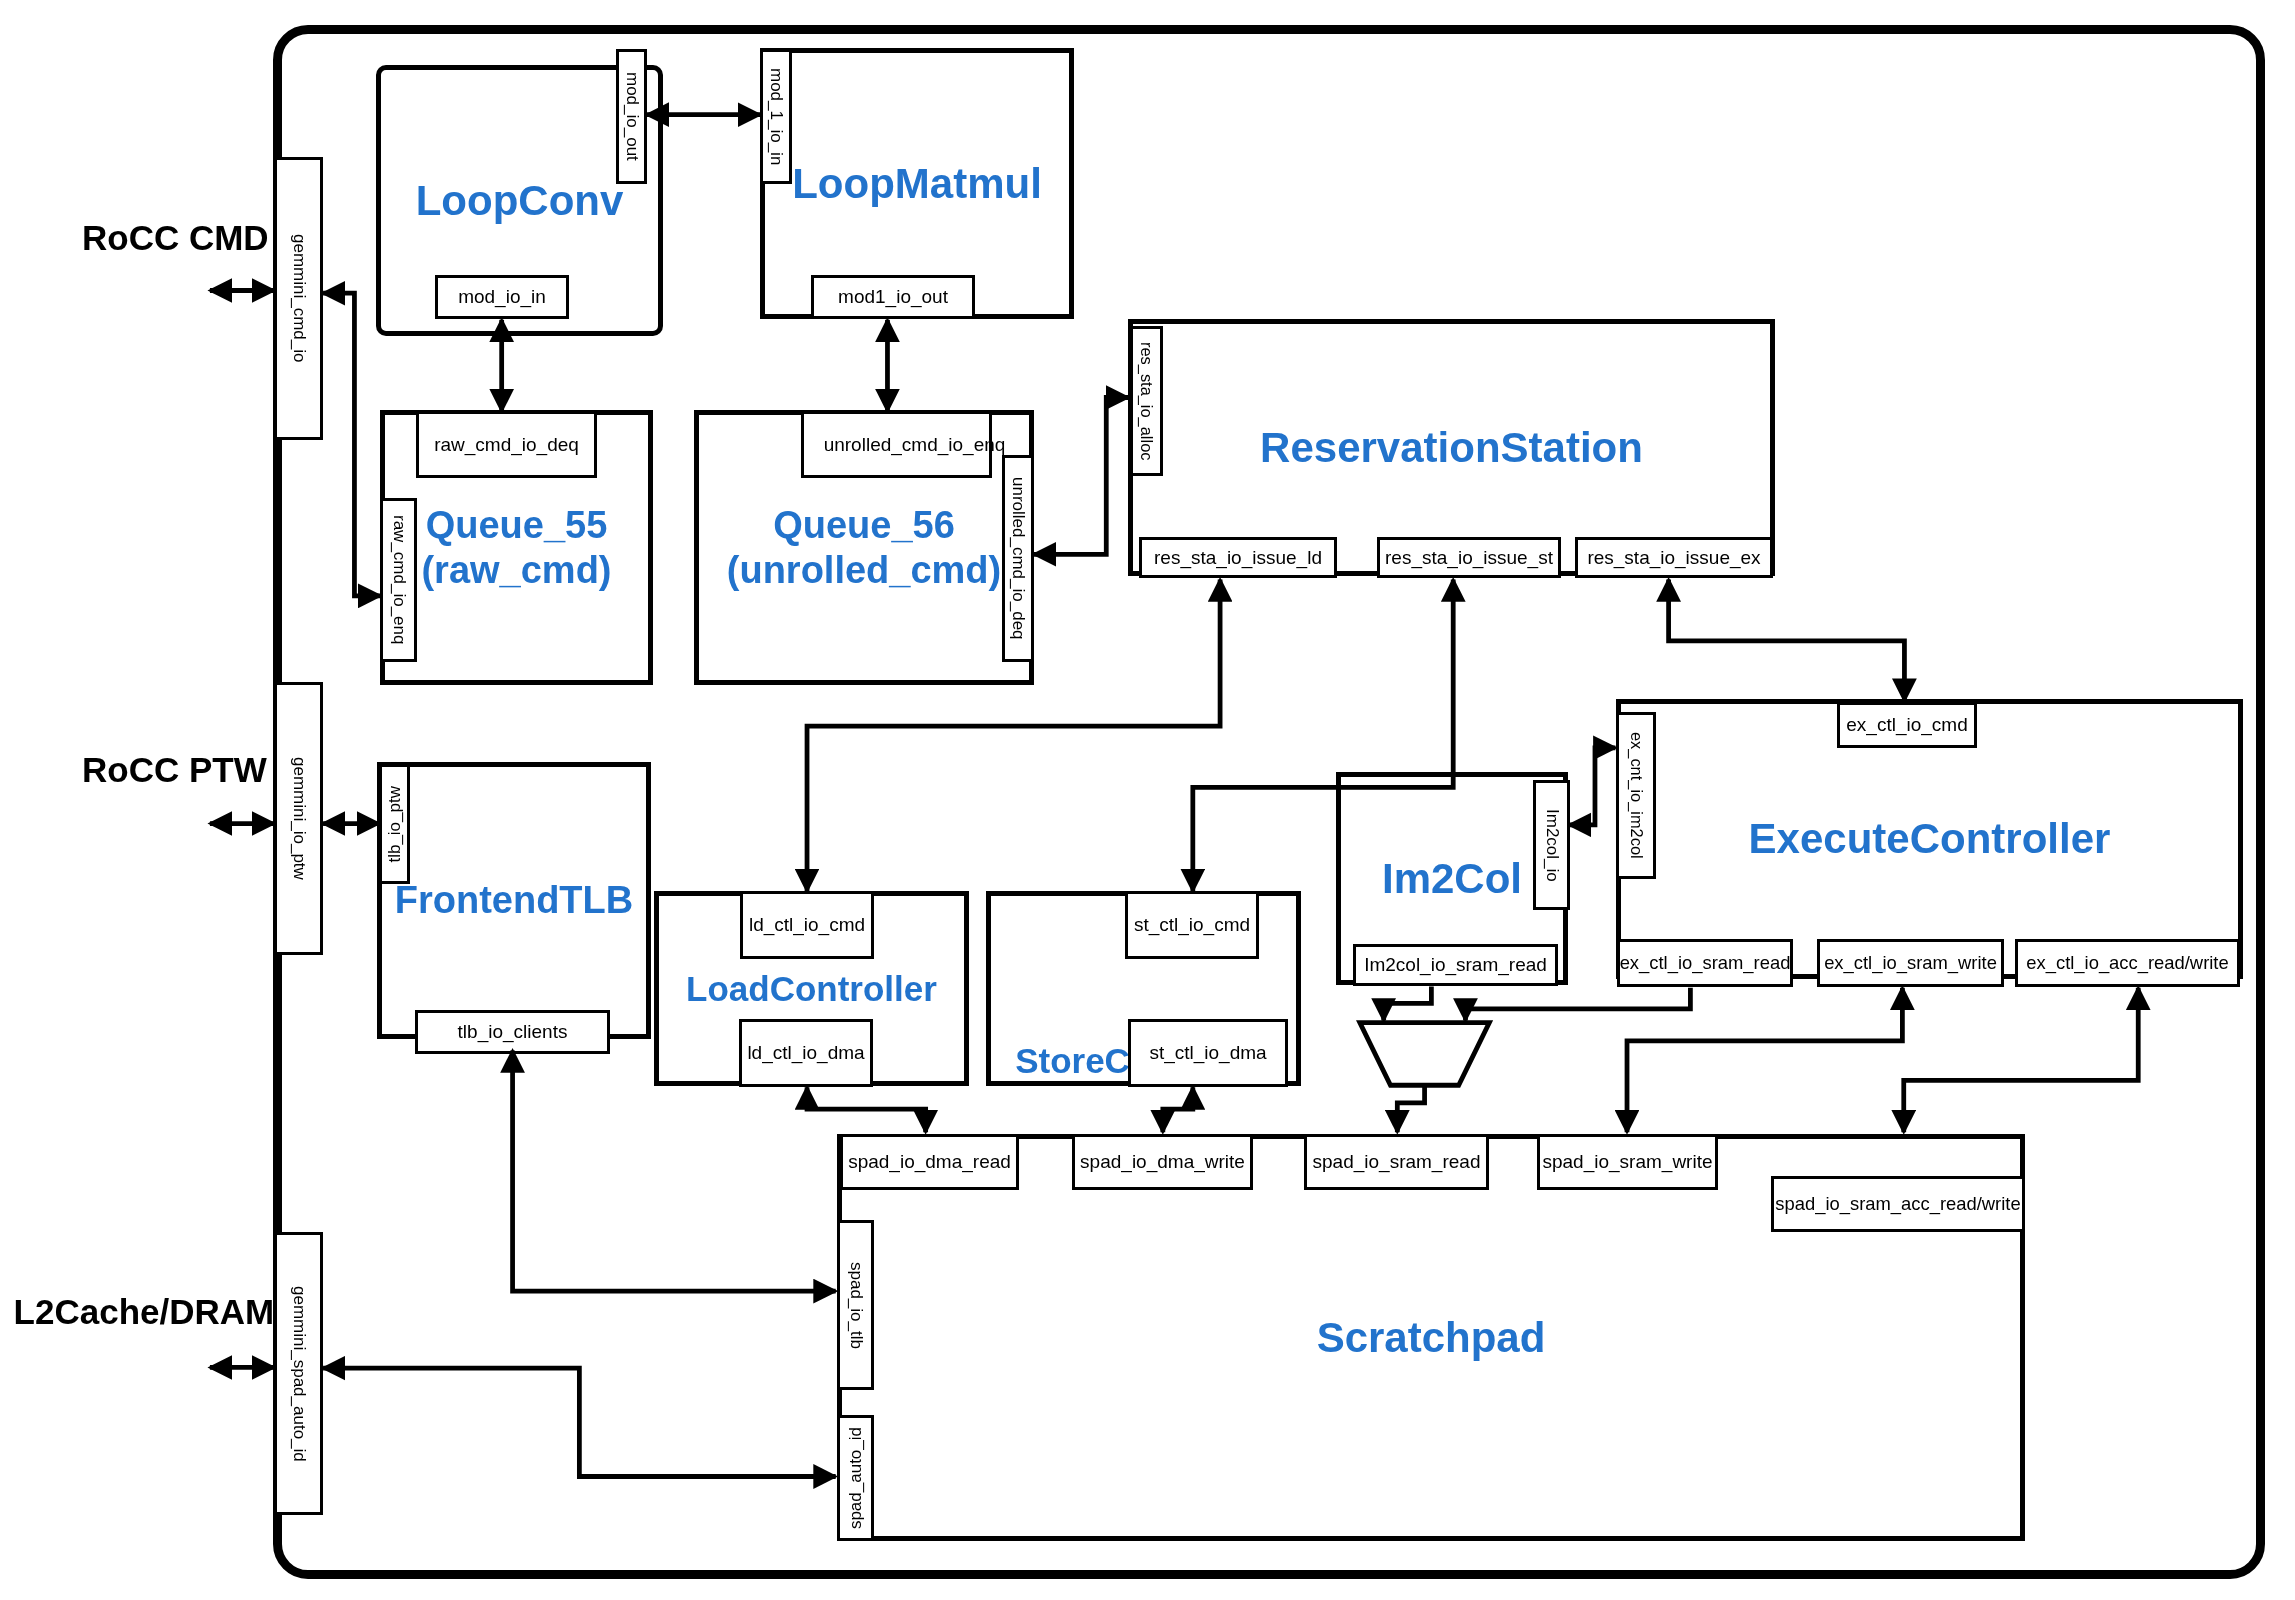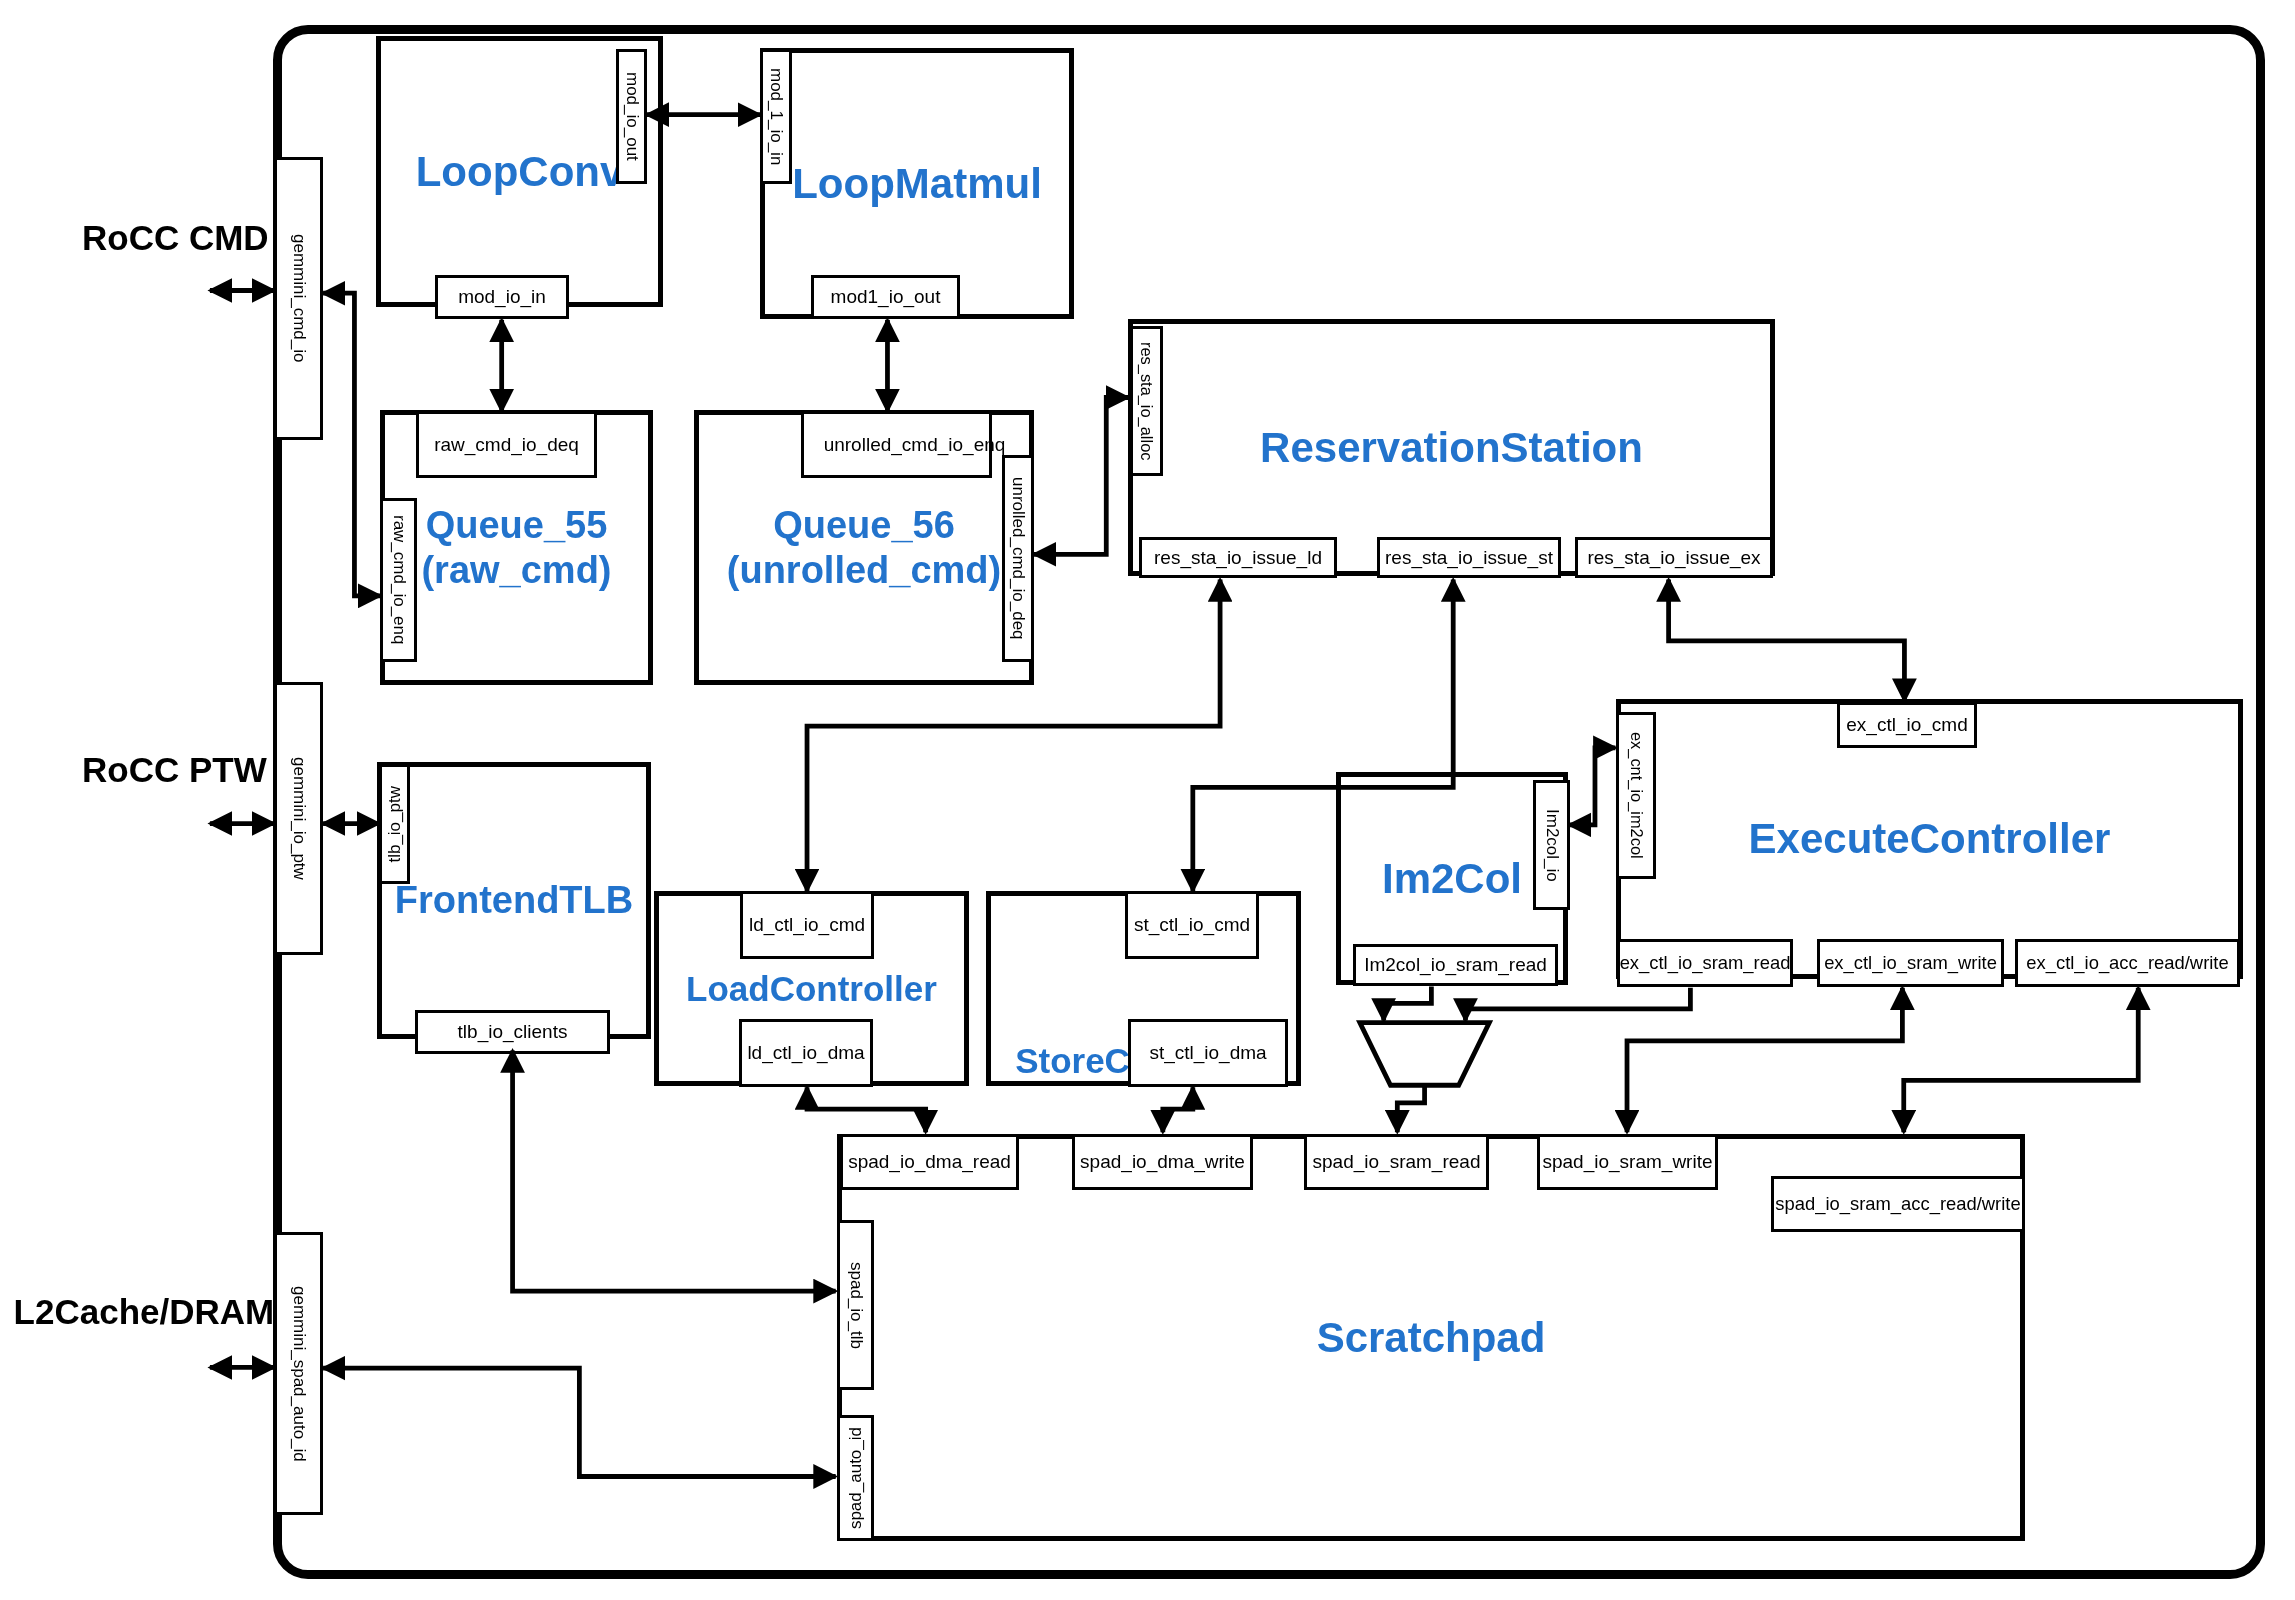--- a/index.html
+++ b/index.html
@@ -38,21 +38,21 @@
   <div class="port pv" style="left:274px;top:157px;width:49px;height:283px;">
     <span>gemmini_cmd_io</span>
     </div>
   <div class="port pv" style="left:274px;top:682px;width:49px;height:273px;">
     <span>gemmini_io_ptw</span>
     </div>
   <div class="port pv" style="left:274px;top:1232px;width:49px;height:283px;">
     <span>gemmini_spad_auto_id</span>
     </div>
 
-  <div class="block" style="left:376px;top:36px;width:287px;height:271px;">
+  <div class="block" style="left:376px;top:65px;width:287px;height:271px;border-radius:10px;">
     <span class="btitle">LoopConv</span>
     </div>
   <div class="block" style="left:760px;top:48px;width:314px;height:271px;">
     <span class="btitle">LoopMatmul</span>
     </div>
   <div class="block" style="left:380px;top:410px;width:273px;height:275px;">
     <span class="btitle f56">Queue_55</span>
     <span class="btitle f56">(raw_cmd)</span>
     </div>
   <div class="block" style="left:694px;top:410px;width:340px;height:275px;">
@@ -83,21 +83,21 @@
 
   <div class="port pv" style="left:616px;top:49px;width:31px;height:135px;">
     <span>mod_io_out</span>
     </div>
   <div class="port" style="left:435px;top:275px;width:134px;height:44px;">
     <span>mod_io_in</span>
     </div>
   <div class="port pv" style="left:760px;top:49px;width:32px;height:135px;">
     <span>mod_1_io_in</span>
     </div>
-  <div class="port" style="left:811px;top:275px;width:149px;height:44px;">
+  <div class="port" style="left:811px;top:275px;width:164px;height:44px;">
     <span>mod1_io_out</span>
     </div>
 
   <div class="port" style="left:416px;top:411px;width:181px;height:67px;">
     <span>raw_cmd_io_deq</span>
     </div>
   <div class="port pv" style="left:380px;top:498px;width:37px;height:164px;">
     <span>raw_cmd_io_enq</span>
     </div>
   <div class="port" style="left:801px;top:411px;width:191px;height:67px;padding-left:36px;">

